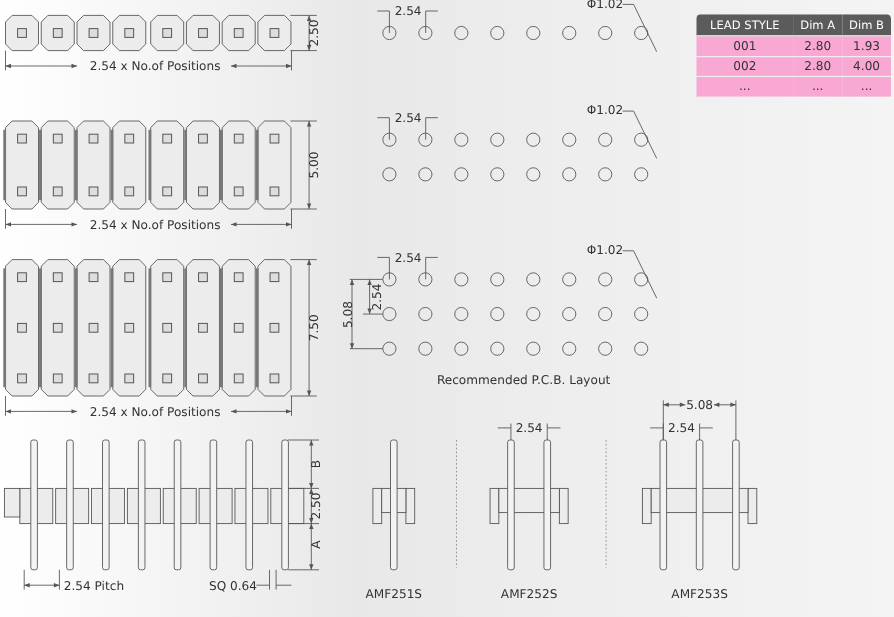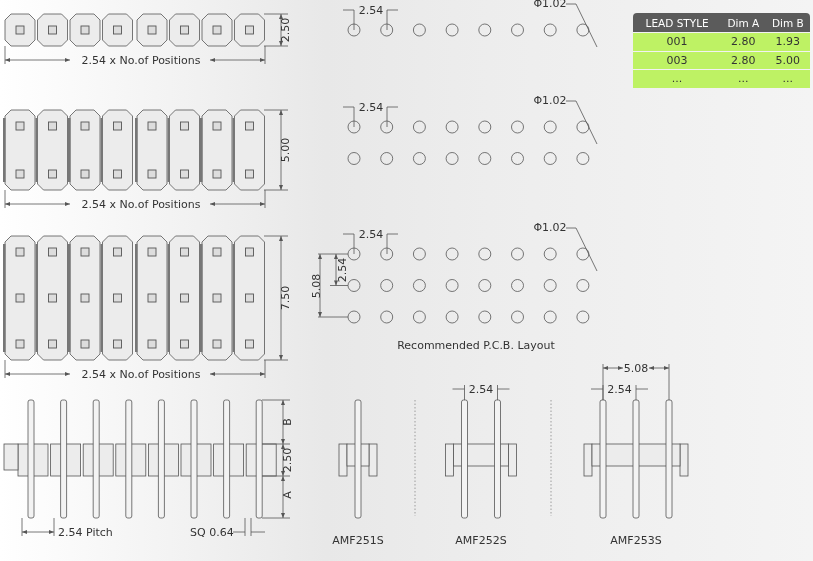--- a/index.html
+++ b/index.html
@@ -5,21 +5,21 @@
   html,body{margin:0;padding:0;}
   body{width:813px;height:561px;overflow:hidden;
     background:linear-gradient(90deg,#ffffff 0%,#e8e8e8 40%,#ededed 60%,#f4f4f4 100%);
     font-family:"Liberation Sans",sans-serif;position:relative;}
   #drawing{position:absolute;left:0;top:0;width:813px;height:561px;}
   .lbl{font-family:"DejaVu Sans",sans-serif;font-size:11px;fill:#333;}
   .table-wrap{position:absolute;left:633px;top:13px;width:177px;border-radius:4px 4px 0 0;overflow:hidden;
     font-family:"DejaVu Sans",sans-serif;font-size:11px;color:#333;}
   table{border-collapse:collapse;width:100%;}
   th{background:#5b5b5b;color:#fff;font-weight:normal;height:19px;padding:0 0;text-align:center;font-size:10.5px;}
-  td{background:#bef264;height:17.5px;text-align:center;border-top:1.5px solid #f2f2f2;padding:0;}
+  td{background:#f9a8d4;height:17.5px;text-align:center;border-top:1.5px solid #f2f2f2;padding:0;}
 </style>
 </head>
 <body>
 
 <svg id="drawing" xmlns="http://www.w3.org/2000/svg" width="813" height="561" viewBox="0 0 813 561">
   <g id="top-views">
       <g>
         <path d="M11 14 h18 l6 6 v20 l-6 6 h-18 l-6 -6 v-20 z" fill="#ececec" stroke="#555555" stroke-width="0.8"></path>
         <rect x="16" y="26" width="8" height="8" fill="#ddd" stroke="#555555" stroke-width="0.9"></rect>
         <path d="M43.5 14 h18 l6 6 v20 l-6 6 h-18 l-6 -6 v-20 z" fill="#ececec" stroke="#555555" stroke-width="0.8"></path>
@@ -355,23 +355,23 @@
         <th>Dim B</th>
       </tr>
     </thead>
     <tbody>
       <tr>
         <td>001</td>
         <td>2.80</td>
         <td>1.93</td>
       </tr>
       <tr>
-        <td>003</td>
+        <td>002</td>
         <td>2.80</td>
-        <td>5.00</td>
+        <td>4.00</td>
       </tr>
       <tr>
         <td>...</td>
         <td>...</td>
         <td>...</td>
       </tr>
     </tbody>
   </table>
 </div>
 

